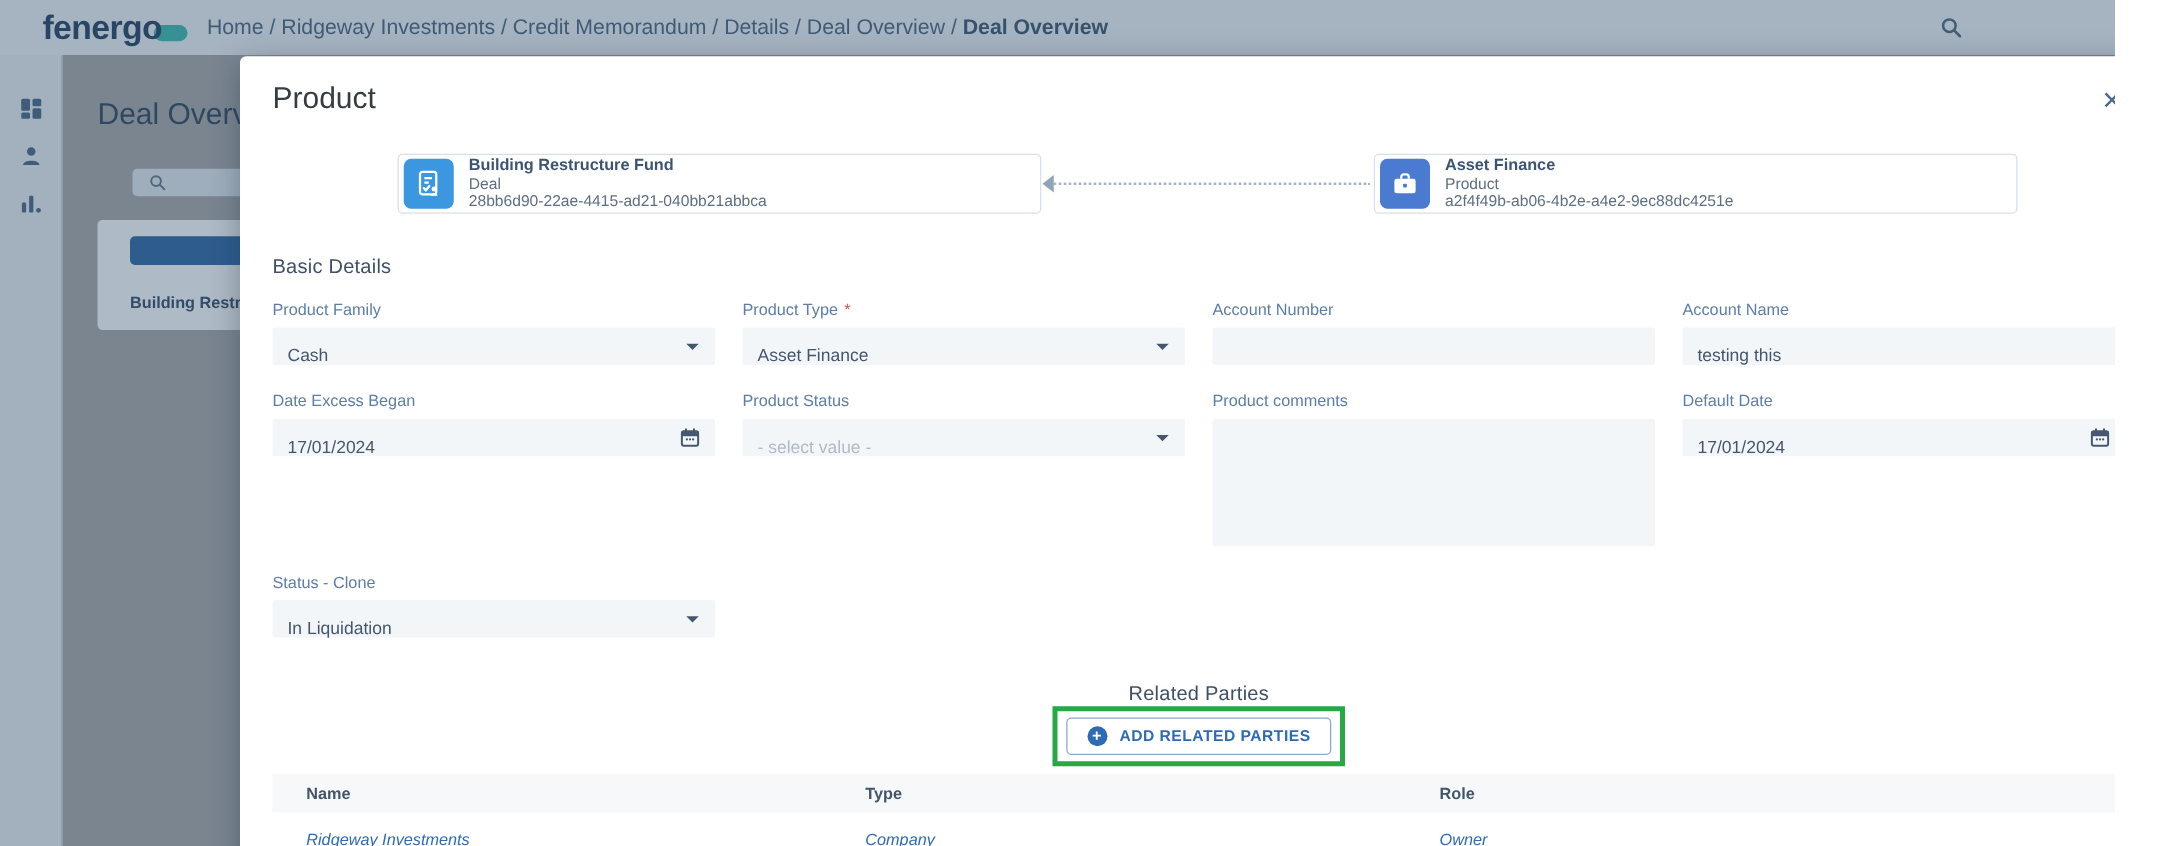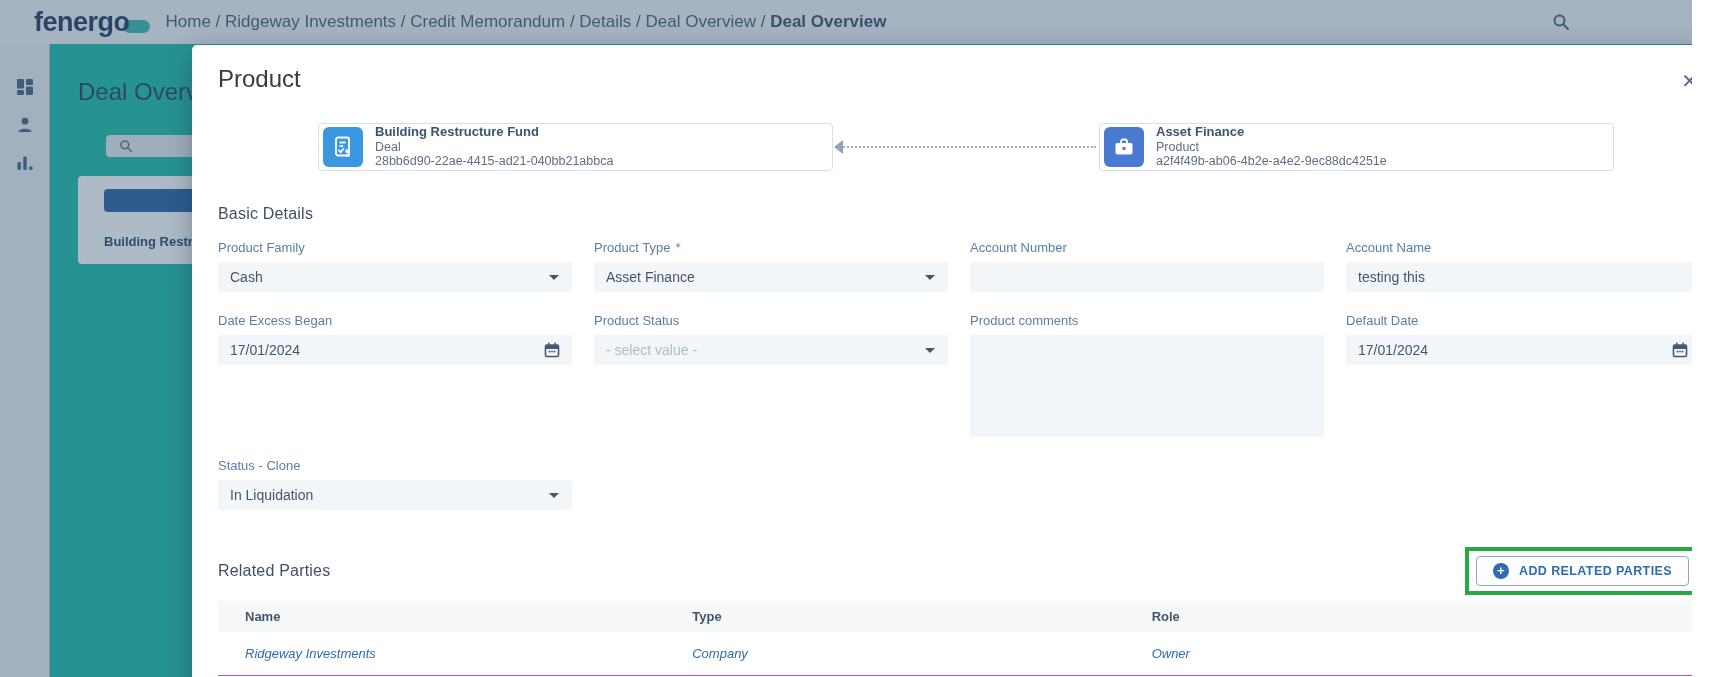--- a/index.html
+++ b/index.html
@@ -1,17 +1,17 @@
 <!DOCTYPE html>
 <html><head>
 <meta charset="utf-8">
 <style>
   * { margin:0; padding:0; box-sizing:border-box; }
   body { font-family:"Liberation Sans", sans-serif; }
-  .stage { position:relative; width:1692px; height:677px; overflow:hidden; background:#14b8a6; font-family:"Liberation Sans", sans-serif; }
+  .stage { position:relative; width:1692px; height:677px; overflow:hidden; background:#a3a3a3; font-family:"Liberation Sans", sans-serif; }
 
   
   .topbar { position:absolute; top:0; left:0; right:0; height:44px; background:#eef2f5; display:flex; align-items:center; z-index:1; }
   .logo { margin-left:34px; display:flex; align-items:center; font-size:27px; font-weight:700; color:#16355a; letter-spacing:-0.5px; }
   .logo-text { position:relative; z-index:2; }
   .logo-pill { width:27px; height:13px; border-radius:8px; background:#2fb5a9; margin-left:-7px; margin-top:8px; position:relative; z-index:1; }
   .breadcrumb { margin-left:16px; font-size:17px; color:#3d5b78; }
   .breadcrumb b { font-weight:700; color:#2d4a66; }
   .topbar-search { position:absolute; right:122px; top:13px; width:18px; height:18px; cursor:pointer; }
 
@@ -40,27 +40,27 @@
   .rel-texts { line-height:14.5px; font-size:12.5px; color:#5d6f81; white-space:nowrap; }
   .rel-title { font-size:13px; font-weight:700; color:#3b5472; }
   .connector { flex:1; height:0; border-top:2px dotted #a4b4c2; position:relative; margin:0 3px; }
   .connector-arrow { position:absolute; left:-2px; top:-8px; width:0; height:0; border:7px solid transparent; border-right:9px solid #8fa4b7; border-left:0; }
 
   .section-h { margin-top:34px; font-size:16px; font-weight:500; color:#3e5066; letter-spacing:0.2px; }
 
   .form-grid { display:grid; grid-template-columns:1fr 1fr 1fr 1fr; column-gap:34px; row-gap:19px; margin-top:18px; align-items:start;gap:22px; }
   .field-label { font-size:13px; color:#5c7ea6; margin-bottom:7px; line-height:14px; display:flex; gap:5px; }
   .req { color:#e05252; }
-  .control { height:30px; background:#f3f6f9; border-radius:2px; display:flex; align-items:center; padding:0 12px; font-size:14px; color:#44566c; position:relative; cursor:pointer; }
+  .control { height:30px; background:#f3f6f9; border-radius:2px; display:flex; align-items:flex-end; padding:0 12px; font-size:14px; color:#44566c; position:relative; cursor:pointer; }
   .control.ta { height:102px; align-items:flex-start; padding-top:6px; cursor:text; }
   .control .ph { color:#aebbc8; }
   .caret { position:absolute; right:13px; top:13px; width:0; height:0; border-left:5px solid transparent; border-right:5px solid transparent; border-top:5px solid #44566c; }
   .cal { position:absolute; right:12px; top:7px; }
 
-  .rp-row { display:flex; justify-content:space-between; align-items:center; margin-top:37px; }
+  .rp-row { display:flex; justify-content:space-between; align-items:center; margin-top:37px;flex-direction:column; }
   .green-box { border:4px solid #28a745; padding:5px 7px; }
   .add-btn { display:flex; align-items:center; gap:10px; height:30px; padding:0 16px; background:#fff; border:1px solid #8aa7cd; border-radius:4px; color:#2f6bb3; font-size:12.5px; font-weight:600; letter-spacing:0.4px; cursor:pointer; white-space:nowrap; }
   .plus-icon { width:16px; height:16px; border-radius:50%; background:#2f6bb3; color:#fff; font-size:13px; line-height:16px; text-align:center; font-weight:700; }
 
   .rp-table { margin-top:6px; }
   .t-head, .t-row { display:grid; grid-template-columns:32% 31% 37%; align-items:center; }
   .t-head { background:#f7f8fa; height:31px; font-size:13px; font-weight:700; color:#42556a; }
   .t-row { height:44px; font-size:13px; color:#2f6bb3; border-bottom:1px solid #d946ef;font-style:italic; }
   .t-cell:first-child { padding-left:27px; }
   .t-row .t-cell.link { cursor:pointer; }

